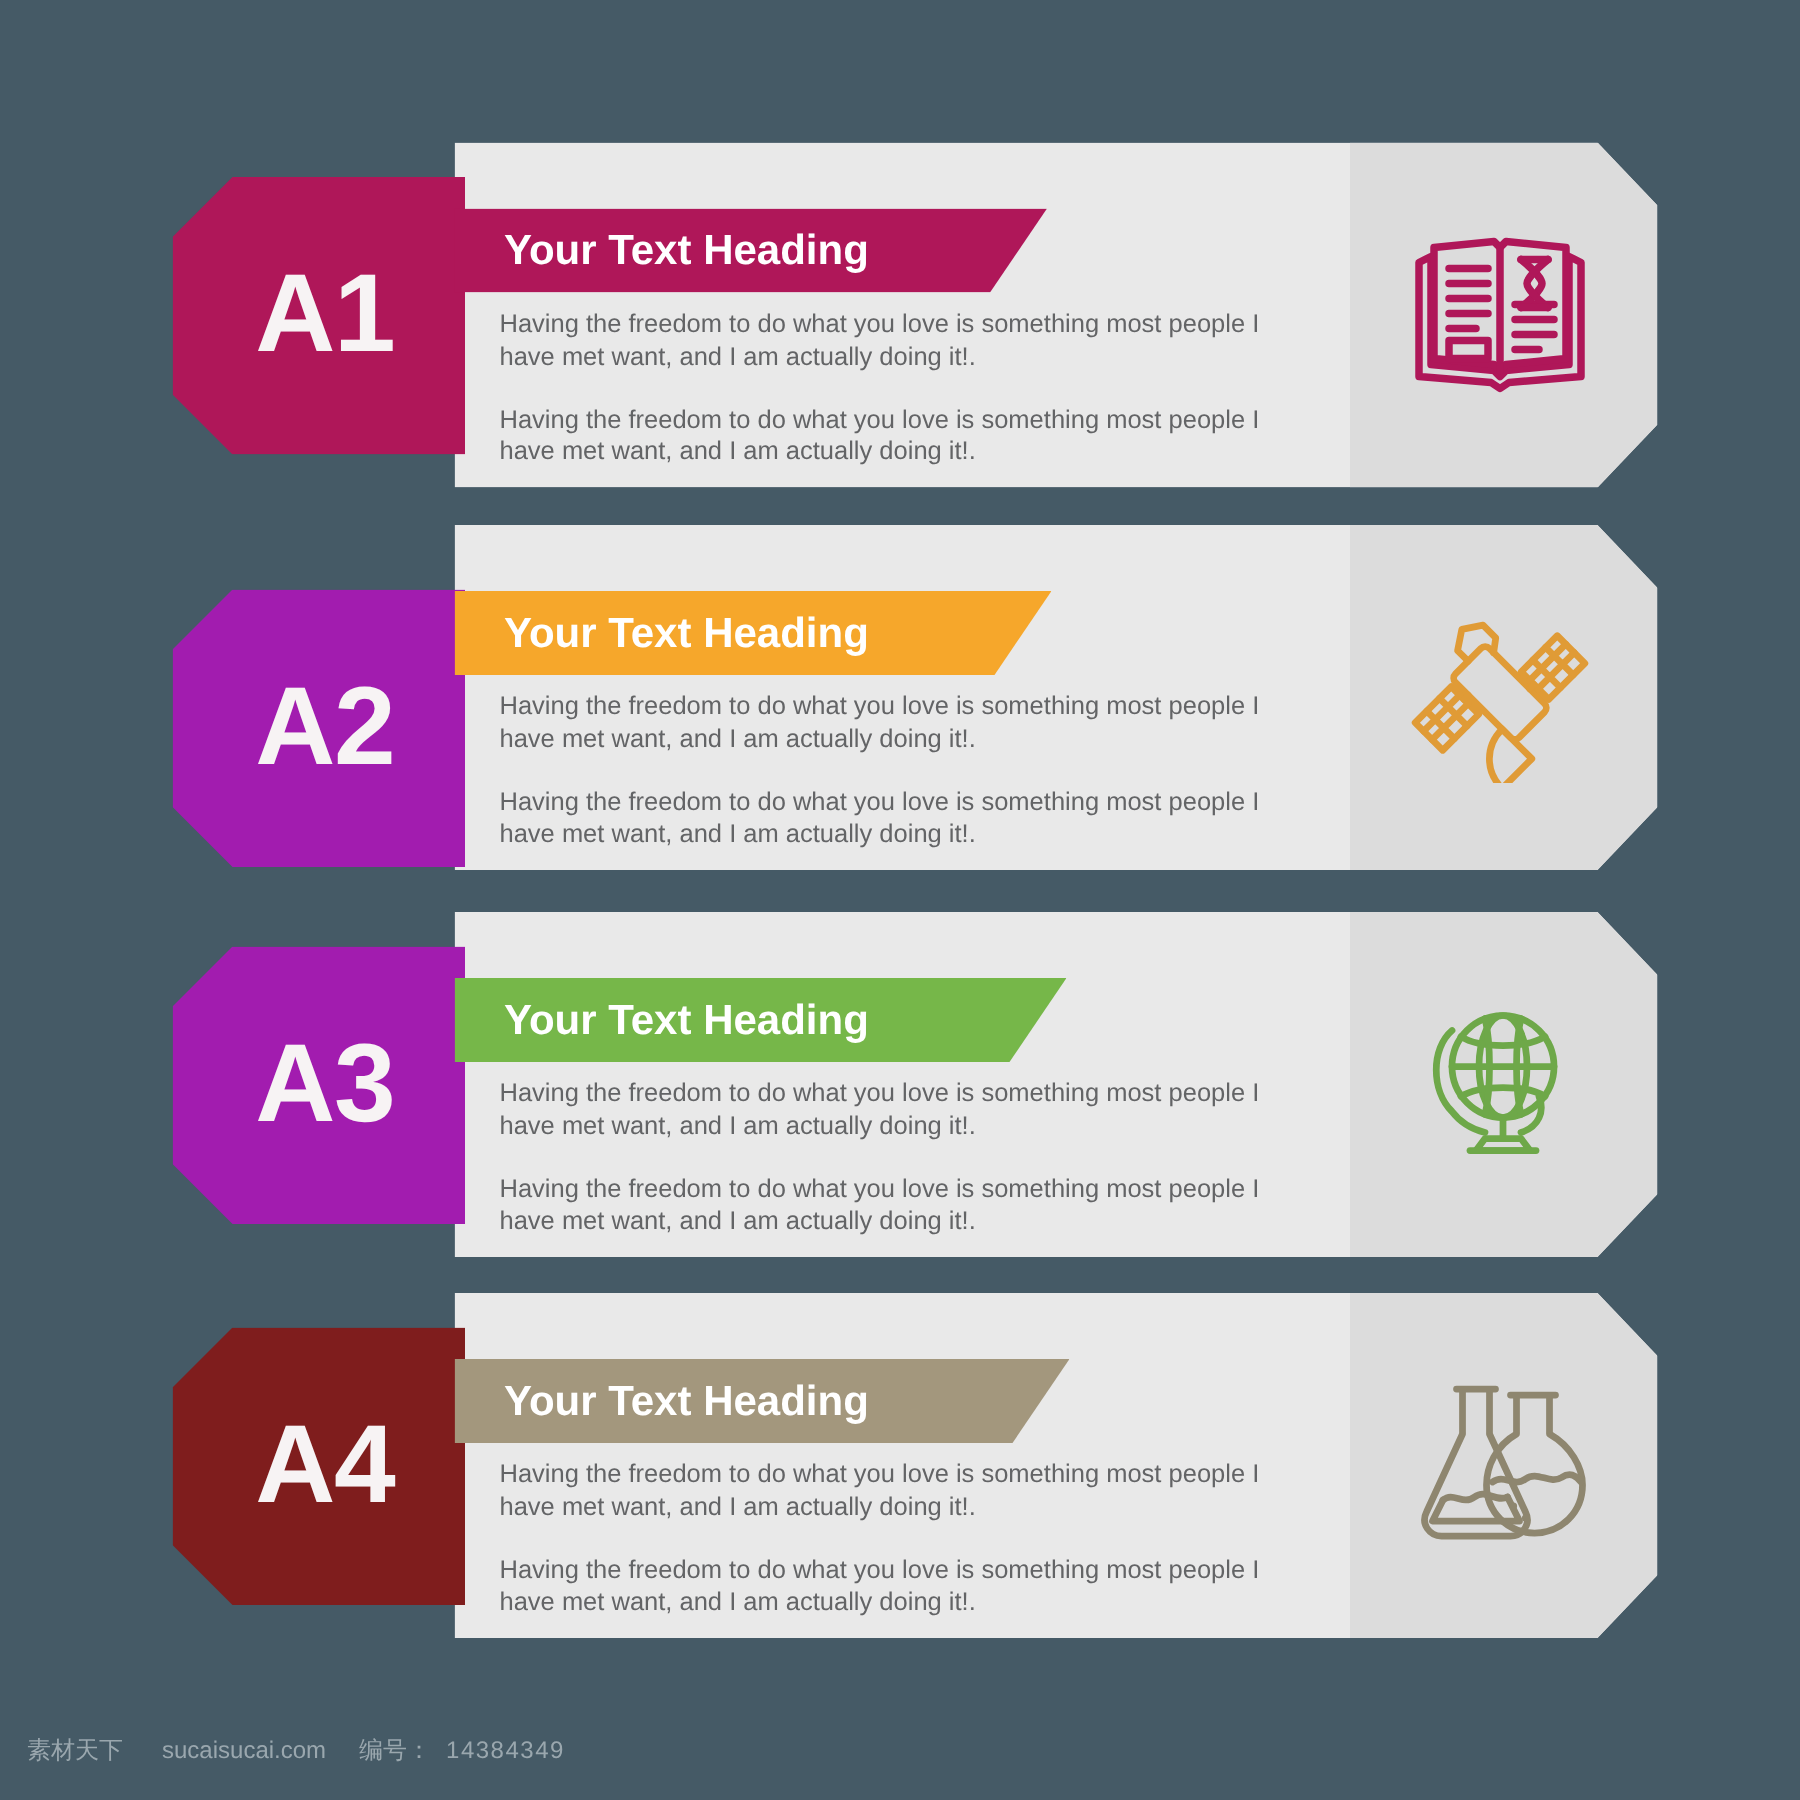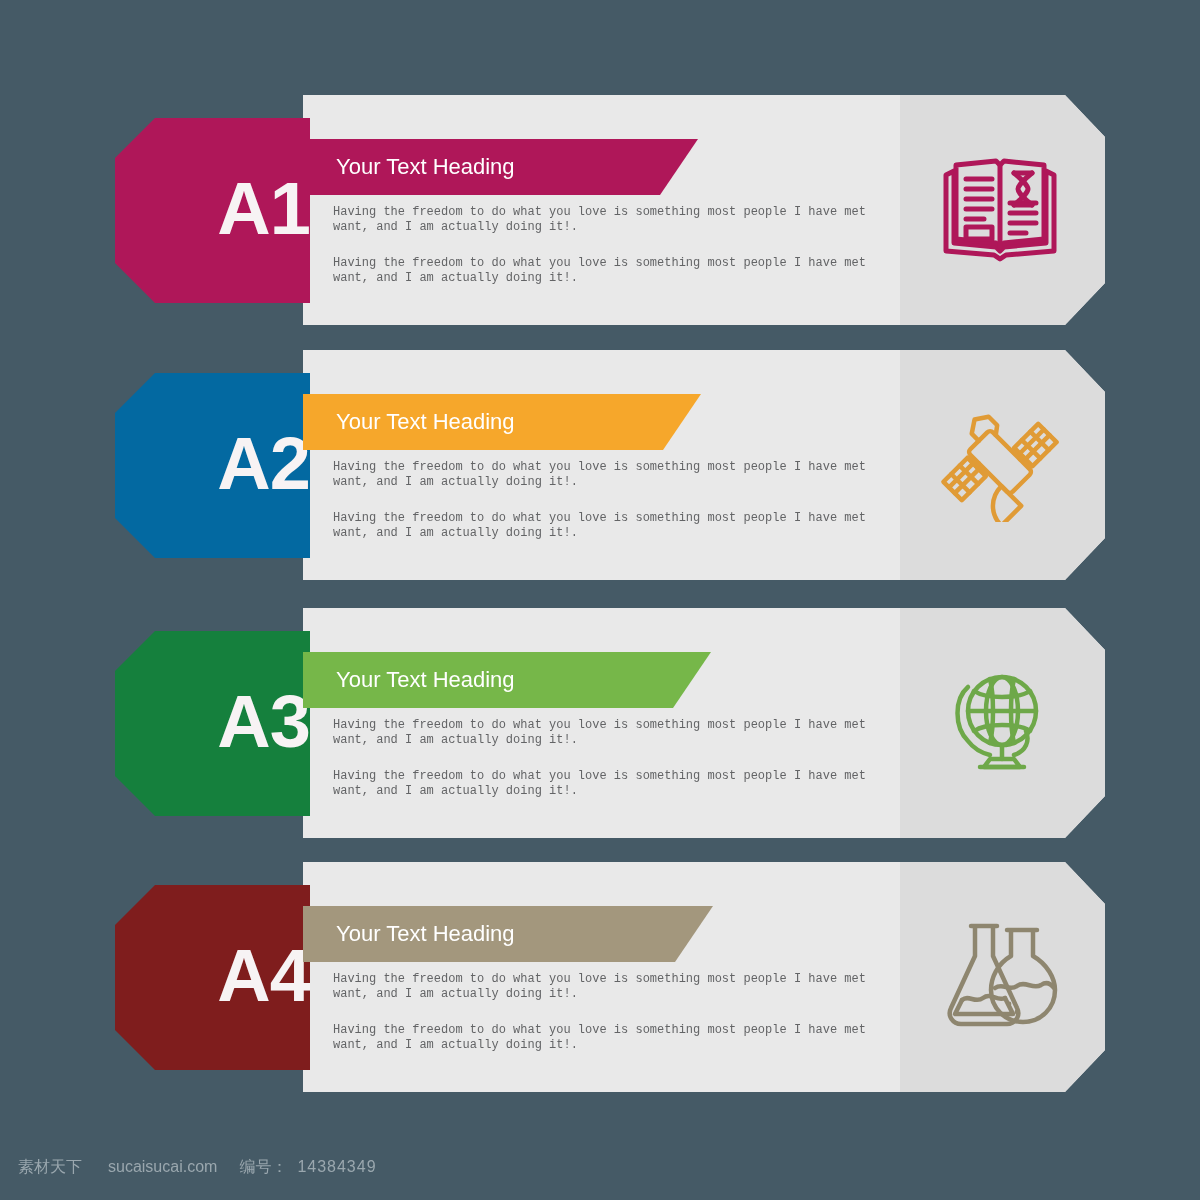--- a/index.html
+++ b/index.html
@@ -44,21 +44,21 @@
     background:#DCDCDC;
     clip-path:polygon(0 0, 165px 0, 205px 42px, 205px 188px, 165px 230px, 0 230px);
   }
 
   
   .badge{
     position:absolute;
     left:115px;top:23px;
     width:195px;height:185px;
     clip-path:polygon(40px 0, 195px 0, 195px 185px, 40px 185px, 0 145px, 0 40px);
-    display:flex;align-items:center;justify-content:center;padding-left:47px;
+    display:flex;align-items:center;justify-content:center;
   }
   .badge-label{
     color:#F7F3F4;
     font-size:74px;
     font-weight:bold;
     letter-spacing:-1px;
     line-height:1;
     margin-left:8px;
     margin-top:-4px;
     user-select:none;
@@ -68,39 +68,38 @@
   .heading-band{
     position:absolute;
     left:303px;
     top:44px;
     height:56px;
     clip-path:polygon(0 0, 100% 0, calc(100% - 38px) 100%, 0 100%);
     display:flex;align-items:center;
   }
   .heading-text{
     color:#FFFFFF;
-    font-size:22px;
-    font-weight:normal;
+    font-size:28px;
+    font-weight:bold;
     margin-left:33px;
     white-space:nowrap;
   }
 
   
   .body-copy{
     position:absolute;
     left:333px;
     top:110px;
     width:548px;
   }
   .body-copy p{
     margin:0 0 20px 0;
     color:#636466;
-    font-size:12px;
+    font-size:17px;
     line-height:1.28;
-    font-family:Liberation Mono, monospace;
   }
   .body-copy p:last-child{margin-bottom:0;}
 
   
   .icon-slot{
     position:absolute;
     left:935px;top:57px;
     width:130px;height:118px;
     display:flex;align-items:center;justify-content:center;
   }
@@ -153,21 +152,21 @@
         <path d="M94 18 C84 26 80 32 80 34 C80 36 84 42 94 50"></path>
         <path d="M76 18 H94 M76 50 H94"></path>
       </svg>
     </div>
   </div>
 
   <div class="row r1">
     <div class="panel" style="background: rgb(233, 233, 233);"></div>
     <div class="panel-icon-zone" style="background: rgb(220, 220, 220);"></div>
 
-    <div class="badge" style="background: #0369a1;">
+    <div class="badge" style="background: #a21caf; margin-top: 20px;">
       <span class="badge-label">A2</span>
     </div>
 
     <div class="heading-band" style="background: rgb(246, 167, 43); width: 398px;">
       <span class="heading-text">Your Text Heading</span>
     </div>
 
     <div class="body-copy">
       <p>Having the freedom to do what you love is something most people I have met want, and I am actually doing it!.</p>
       <p>Having the freedom to do what you love is something most people I have met want, and I am actually doing it!.</p>
@@ -188,21 +187,21 @@
           <path d="M18 98 L10 106"></path>
         </g>
       </svg>
     </div>
   </div>
 
   <div class="row r2">
     <div class="panel" style="background: rgb(233, 233, 233);"></div>
     <div class="panel-icon-zone" style="background: rgb(220, 220, 220);"></div>
 
-    <div class="badge" style="background: #15803d;">
+    <div class="badge" style="background: #a21caf;">
       <span class="badge-label">A3</span>
     </div>
 
     <div class="heading-band" style="background: rgb(118, 183, 73); width: 408px;">
       <span class="heading-text">Your Text Heading</span>
     </div>
 
     <div class="body-copy">
       <p>Having the freedom to do what you love is something most people I have met want, and I am actually doing it!.</p>
       <p>Having the freedom to do what you love is something most people I have met want, and I am actually doing it!.</p>

